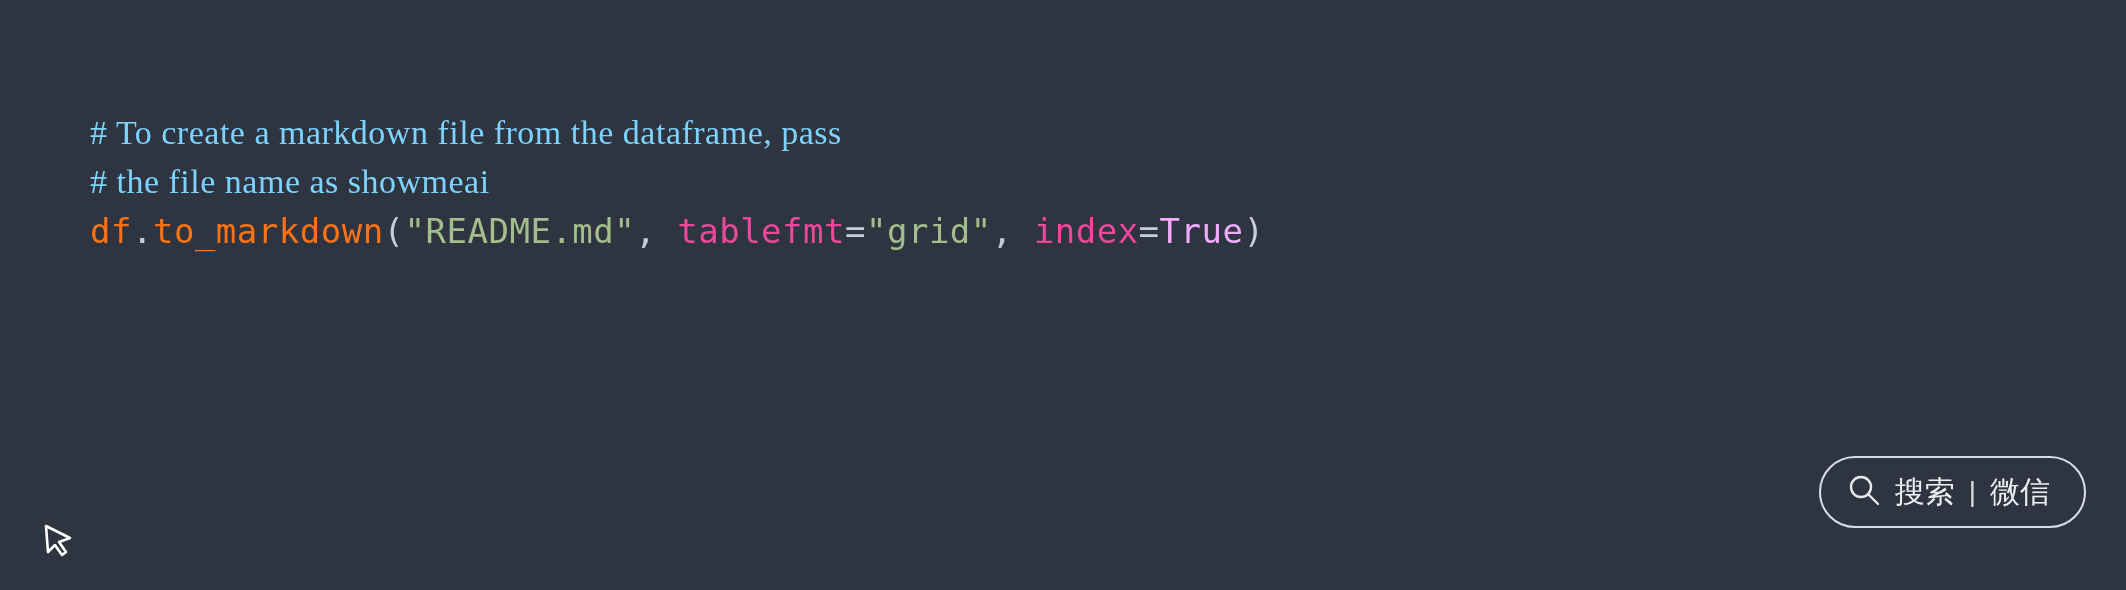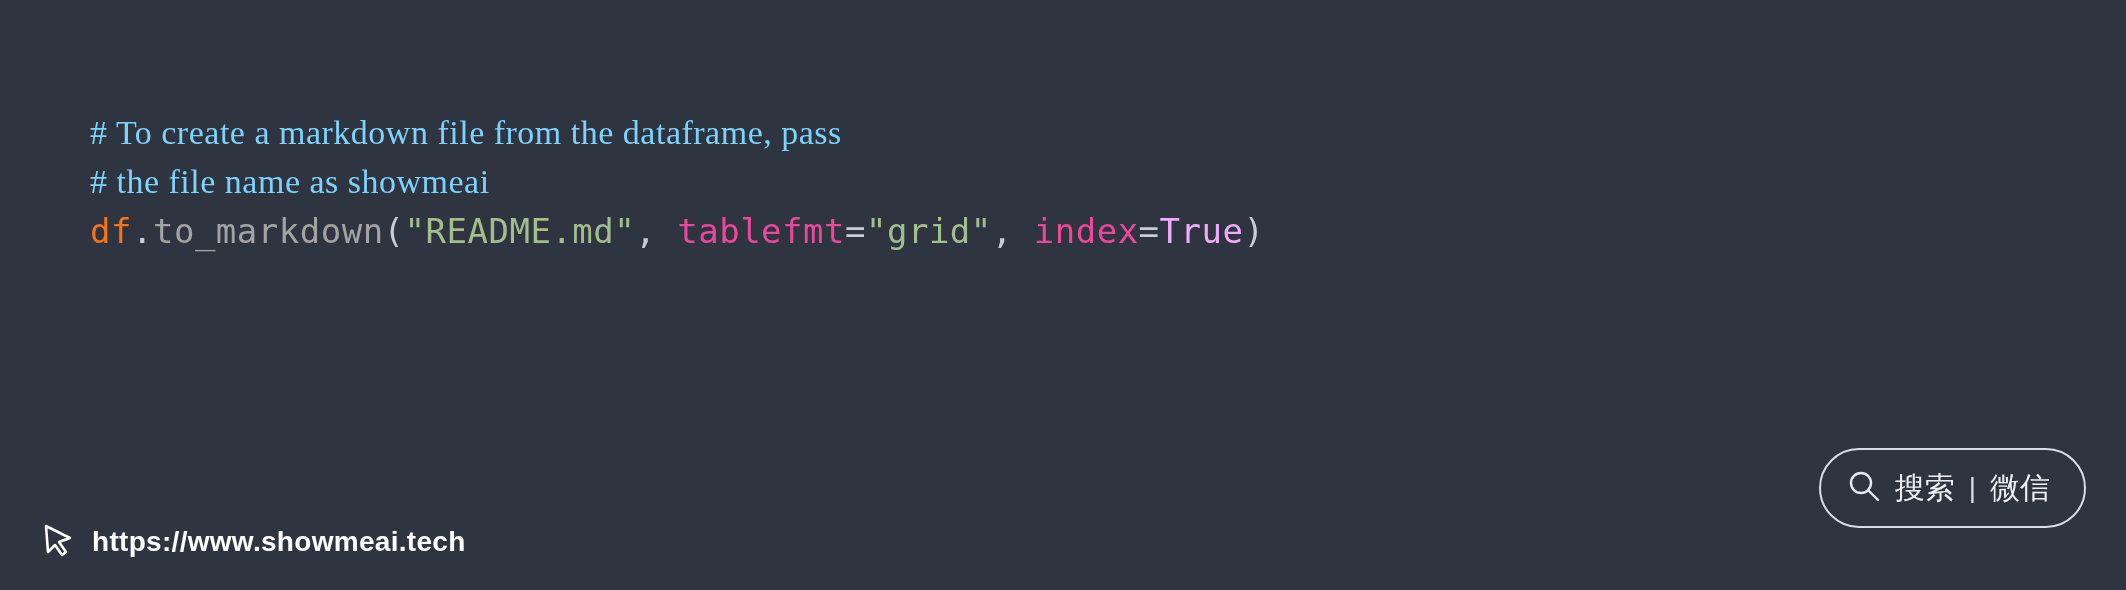--- a/index.html
+++ b/index.html
@@ -14,21 +14,21 @@
     top: 108px;
     left: 90px;
     font-size: 34px;
     line-height: 1.45;
     letter-spacing: 0.5px;
     white-space: pre;
   }
   .tok-comment { color: #7dd3fc; font-family: Liberation Serif, serif; }
   .tok-var     { color: #f97316; }
   .tok-punct   { color: #c7cdd8; }
-  .tok-method  { color: #a3a3a3; }
+  .tok-method  { color: #f97316; }
   .tok-string  { color: #a3be8c; }
   .tok-param   { color: #ec4899; }
   .tok-bool    { color: #f0abfc; }
 
   .footer-link {
     position: absolute;
     left: 40px;
     bottom: 28px;
     display: flex;
     align-items: center;
@@ -40,21 +40,21 @@
     font-size: 28px;
     font-weight: 600;
     color: #ffffff;
     letter-spacing: 0.3px;
   }
 
   .search-pill {
     position: absolute;
     right: 40px;
     bottom: 62px;
-    height: 80px;
+    height: 72px;
     padding: 0 34px 0 26px;
     border: 2px solid #d8dee9;
     border-radius: 40px;
     display: flex;
     align-items: center;
     gap: 14px;
     font-family: "PingFang SC", "Microsoft YaHei", -apple-system, sans-serif;
     color: #eceff4;
   }
   .search-pill .label-thin {
@@ -78,21 +78,20 @@
 <div class="code-block"><span class="tok-comment"># To create a markdown file from the dataframe, pass</span>
 <span class="tok-comment"># the file name as showmeai</span>
 <span class="tok-var">df</span><span class="tok-punct">.</span><span class="tok-method">to_markdown</span><span class="tok-punct">(</span><span class="tok-string">"README.md"</span><span class="tok-punct">, </span><span class="tok-param">tablefmt</span><span class="tok-punct">=</span><span class="tok-string">"grid"</span><span class="tok-punct">, </span><span class="tok-param">index</span><span class="tok-punct">=</span><span class="tok-bool">True</span><span class="tok-punct">)</span></div>
 
 <div class="footer-link">
   <span class="cursor-icon">
     <svg width="36" height="36" viewBox="0 0 36 36" fill="none" stroke="#ffffff" stroke-width="2.6" stroke-linejoin="round" stroke-linecap="round">
       <path d="M6 4 L30 16 L19 20 L26 30 L22 33 L15 23 L8 30 Z"></path>
     </svg>
   </span>
-  <span class="url">https://www.showmeai.tech</span>
 </div>
 
 <div class="search-pill">
   <span>
     <svg width="34" height="34" viewBox="0 0 34 34" fill="none" stroke="#e5e9f0" stroke-width="2.4" stroke-linecap="round">
       <circle cx="14" cy="14" r="10"></circle>
       <line x1="22" y1="22" x2="31" y2="31"></line>
     </svg>
   </span>
   <span class="label-thin">搜索</span>

